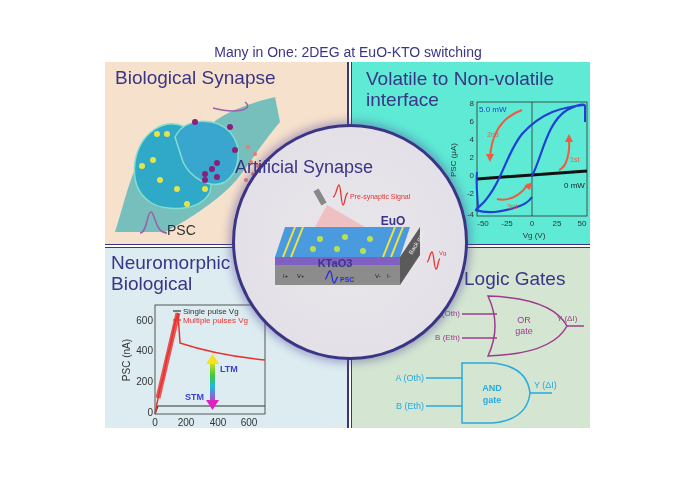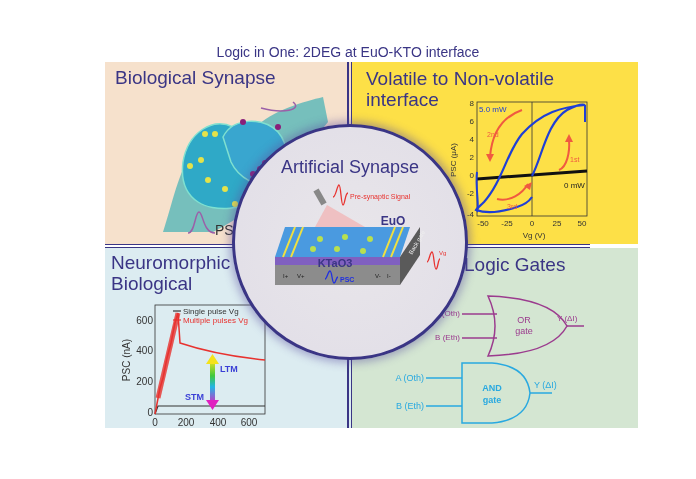--- a/index.html
+++ b/index.html
@@ -1,35 +1,35 @@
 <!DOCTYPE html>
 <html><head>
 <meta charset="utf-8">
 <style>
   html,body{margin:0;padding:0;background:#fff;}
   body{width:696px;height:479px;position:relative;overflow:hidden;font-family:"Liberation Sans",sans-serif;}
   .title{position:absolute;left:0;width:696px;top:44px;text-align:center;font-size:14px;color:#3a3585;}
-  .panel{position:absolute;overflow:hidden;padding-left:48px;}
+  .panel{position:absolute;overflow:hidden;}
   .p-tl{left:105px;top:62px;width:242px;height:182px;background:#f6e1cc;}
-  .p-tr{left:352px;top:62px;width:238px;height:182px;background:#fde047;text-decoration:underline;}
+  .p-tr{left:352px;top:62px;width:238px;height:182px;background:#5eead4;text-decoration:underline;}
   .p-bl{left:105px;top:248px;width:242px;height:180px;background:#dcecf1;}
   .p-br{left:352px;top:248px;width:238px;height:180px;background:#d4e6d2;}
   .vdiv{position:absolute;left:347px;top:62px;width:5px;height:366px;background:linear-gradient(90deg,#3a3585 0 1.5px,transparent 1.5px 3.5px,#3a3585 3.5px);}
   .hdiv{position:absolute;left:105px;top:244px;width:485px;height:4px;background:linear-gradient(180deg,#3a3585 0 1.3px,transparent 1.3px 2.7px,#3a3585 2.7px);}
   .ptitle{position:absolute;font-size:19px;color:#3a3585;line-height:21px;}
   .circle{position:absolute;left:232px;top:124px;width:236px;height:236px;border-radius:50%;
     background:radial-gradient(circle,#e9e6ea 0%,#e3e0e8 70%,#cfc7e0 92%,#a79bc8 100%);
     border:3px solid #3a3585;box-sizing:border-box;box-shadow:0 0 8px 3px rgba(90,80,160,.45);}
-  .ctitle{position:absolute;left:0;width:230px;top:30px;text-align:center;font-size:18px;color:#3a3585;}
+  .ctitle{position:absolute;left:0;width:230px;top:30px;text-align:left;font-size:18px;color:#3a3585;}
   svg text{font-family:"Liberation Sans",sans-serif;}
 </style>
 </head>
 <body>
 
-<div class="title">Logic in One: 2DEG at EuO-KTO interface</div>
+<div class="title">Many in One: 2DEG at EuO-KTO switching</div>
 
 <div class="panel p-tl">
   <div class="ptitle" style="left:10px;top:5px;">Biological Synapse</div>
   <svg width="242" height="182">
     <path d="M10,170 C20,140 25,110 40,90 C50,70 80,60 95,75 C110,50 150,40 170,35 L175,60 C150,90 140,110 125,125 C110,140 80,160 60,170 Z" fill="#5fb8b8" opacity=".85"></path>
     <path d="M30,100 C35,70 60,55 80,65 C100,75 110,110 105,130 C95,150 60,150 45,140 C30,130 28,115 30,100 Z" fill="#2fa9c7" stroke="#7fe0d0" stroke-width="1.5"></path>
     <path d="M70,75 C80,55 110,55 125,70 C138,85 135,110 120,120 C105,128 85,115 78,100 Z" fill="#39a6cf" stroke="#7fe0d0" stroke-width="1.5"></path>
     <g fill="#e4e34a">
         <circle cx="52" cy="72" r="3"></circle>
         <circle cx="62" cy="72" r="3"></circle>
@@ -142,21 +142,21 @@
       </defs>
     <rect x="105" y="112" width="5" height="45" fill="url(#rb)"></rect>
     <polygon points="101,116 114,116 107.5,106" fill="#f4e21a"></polygon>
       <polygon points="101,152 114,152 107.5,162" fill="#e020c0"></polygon>
     <text x="115" y="124" font-size="9" font-weight="bold" fill="#3a3fd6">LTM</text>
     <text x="80" y="152" font-size="9" font-weight="bold" fill="#3a3fd6">STM</text>
   </svg>
 </div>
 
 <div class="panel p-br">
-  <div class="ptitle" style="left:112px;top:6px;">Logic Gates</div>
+  <div class="ptitle" style="left:112px;top:20px;">Logic Gates</div>
   <svg width="238" height="180" style="position:absolute;left:0;top:0">
     <g stroke="#9b3b8e" stroke-width="1.5" fill="none">
       <path d="M136,48 Q200,50 215,78 Q200,106 136,108 Q150,78 136,48 Z"></path>
       <line x1="110" y1="66" x2="145" y2="66"></line>
         <line x1="110" y1="90" x2="145" y2="90"></line>
         <line x1="215" y1="78" x2="232" y2="78"></line>
     </g>
     <text x="108" y="68" font-size="8" fill="#9b3b8e" text-anchor="end">A (Oth)</text>
     <text x="108" y="92" font-size="8" fill="#9b3b8e" text-anchor="end">B (Eth)</text>
     <text x="172" y="75" font-size="9" fill="#9b3b8e" text-anchor="middle">OR</text>

